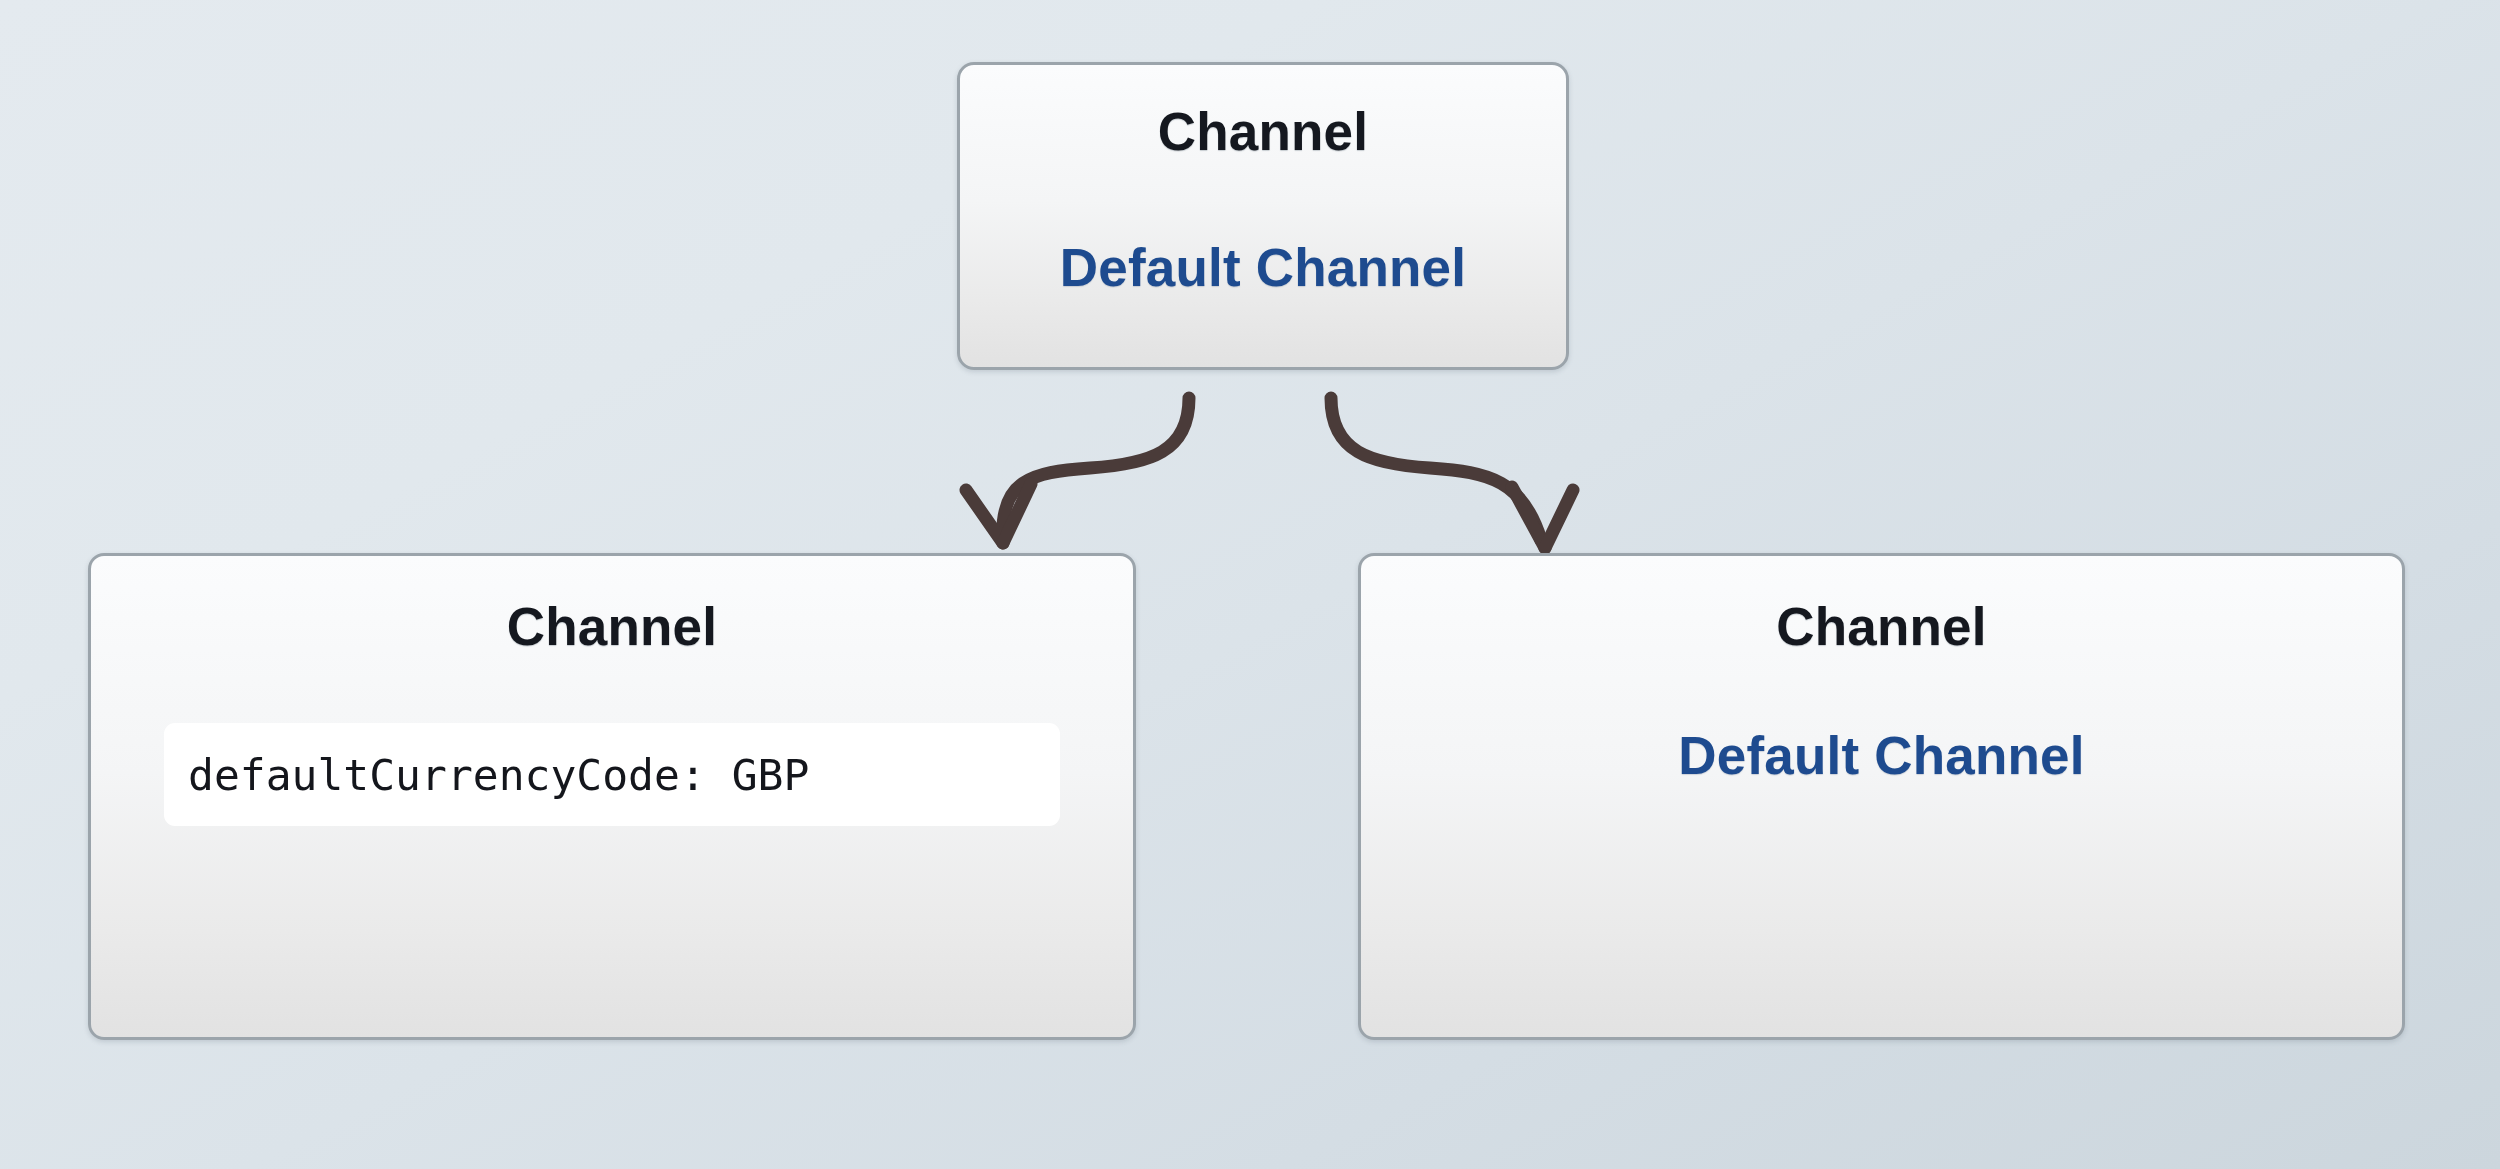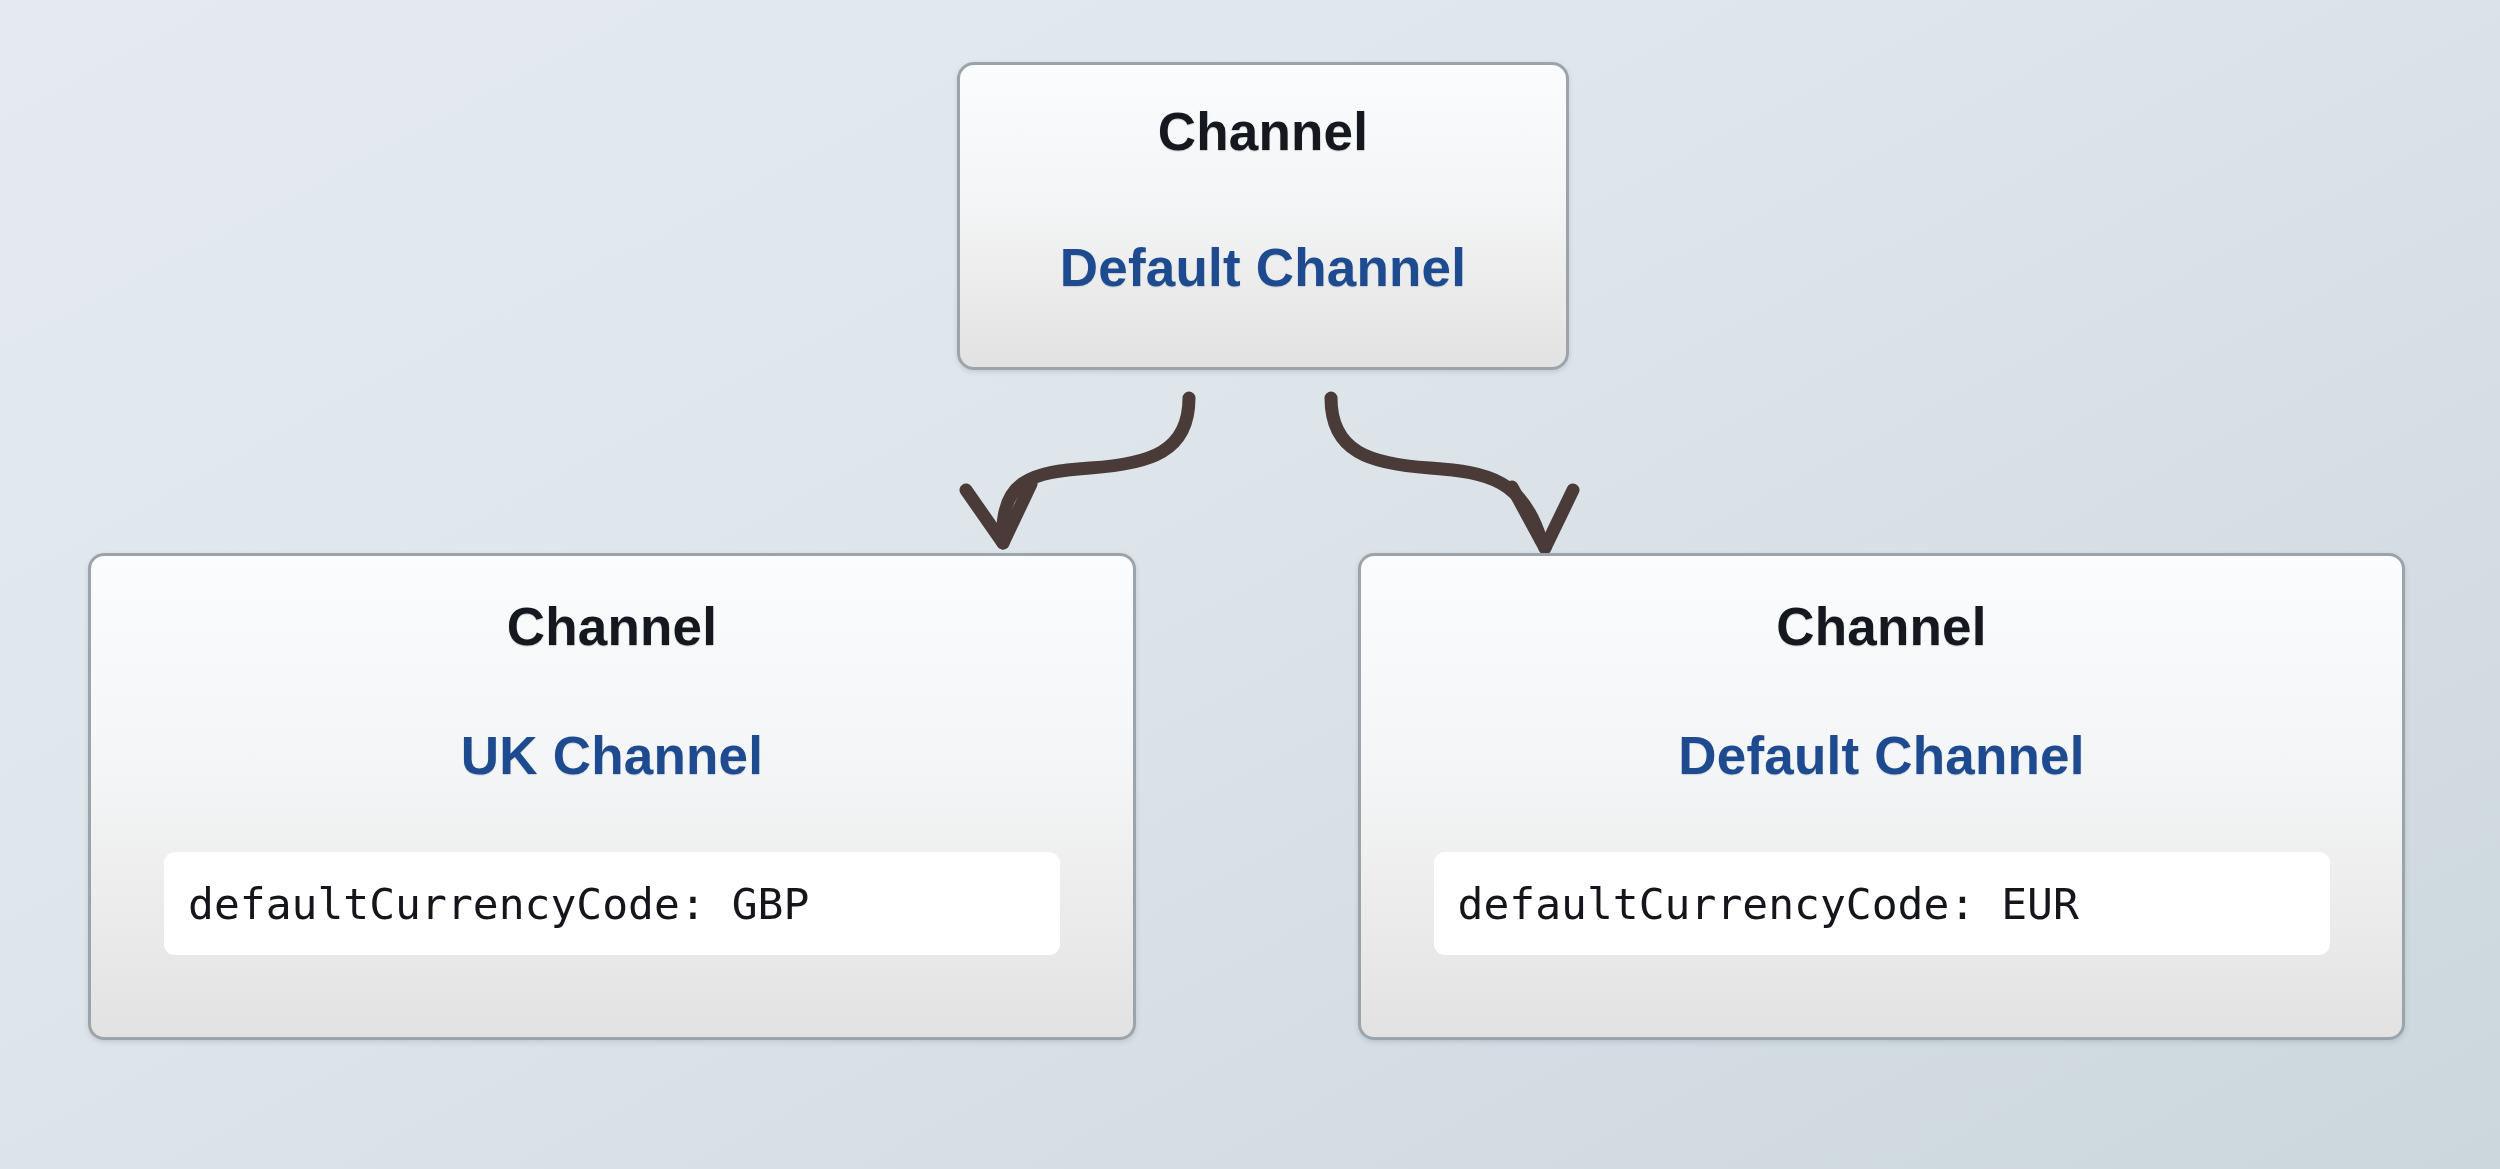--- a/index.html
+++ b/index.html
@@ -151,23 +151,21 @@
     </g>
   </svg>
 
   <div class="node" id="node-root">
     <div class="node-type">Channel</div>
     <div class="node-name">Default Channel</div>
   </div>
 
   <div class="node" id="node-uk">
     <div class="node-type">Channel</div>
-    <div class="node-name">UK Channel</div>
     <div class="node-prop">defaultCurrencyCode: GBP</div>
   </div>
 
   <div class="node" id="node-de">
     <div class="node-type">Channel</div>
     <div class="node-name">Default Channel</div>
-    <div class="node-prop">defaultCurrencyCode: EUR</div>
   </div>
 
 </div>
 
 </body></html>

